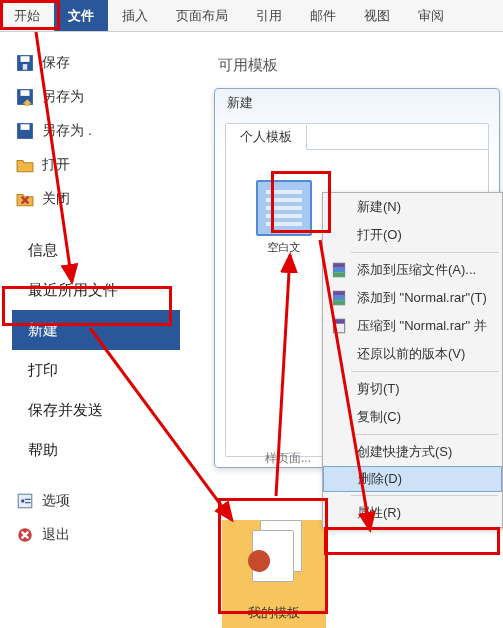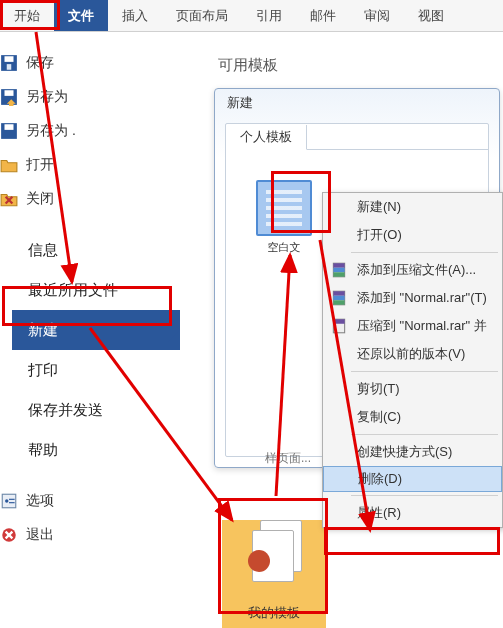--- a/index.html
+++ b/index.html
@@ -40,20 +40,21 @@
     width: 180px; height: 596px;
     background: #ffffff;
     display: flex;
     flex-direction: column;
     font-size: 14px;
   }
   .bs-item {
     display: flex;
     align-items: center;
     height: 34px;
+    padding-left: 16px;
     gap: 8px;
     color: #333;
     cursor: pointer;
   }
   .bs-item.large {
     height: 40px;
     font-size: 15px;
     padding-left: 16px;
     color: #222;
     margin-left: 12px;
@@ -263,24 +264,24 @@
   <div class="tab">
       <span>页面布局</span>
     </div>
   <div class="tab">
       <span>引用</span>
     </div>
   <div class="tab">
       <span>邮件</span>
     </div>
   <div class="tab">
+      <span>视图</span>
+    </div>
+  <div class="tab">
       <span>审阅</span>
-    </div>
-  <div class="tab">
-      <span>视图</span>
     </div>
 </div>
 
 <div class="backstage">
   <div class="bs-sep"></div>
   <div class="bs-item">
     <span class="bs-icon">
       <svg viewBox="0 0 16 16">
           <rect x="1" y="1" width="14" height="14" fill="#2a579a"></rect>
           <rect x="4" y="2" width="8" height="5" fill="#fff"></rect>

